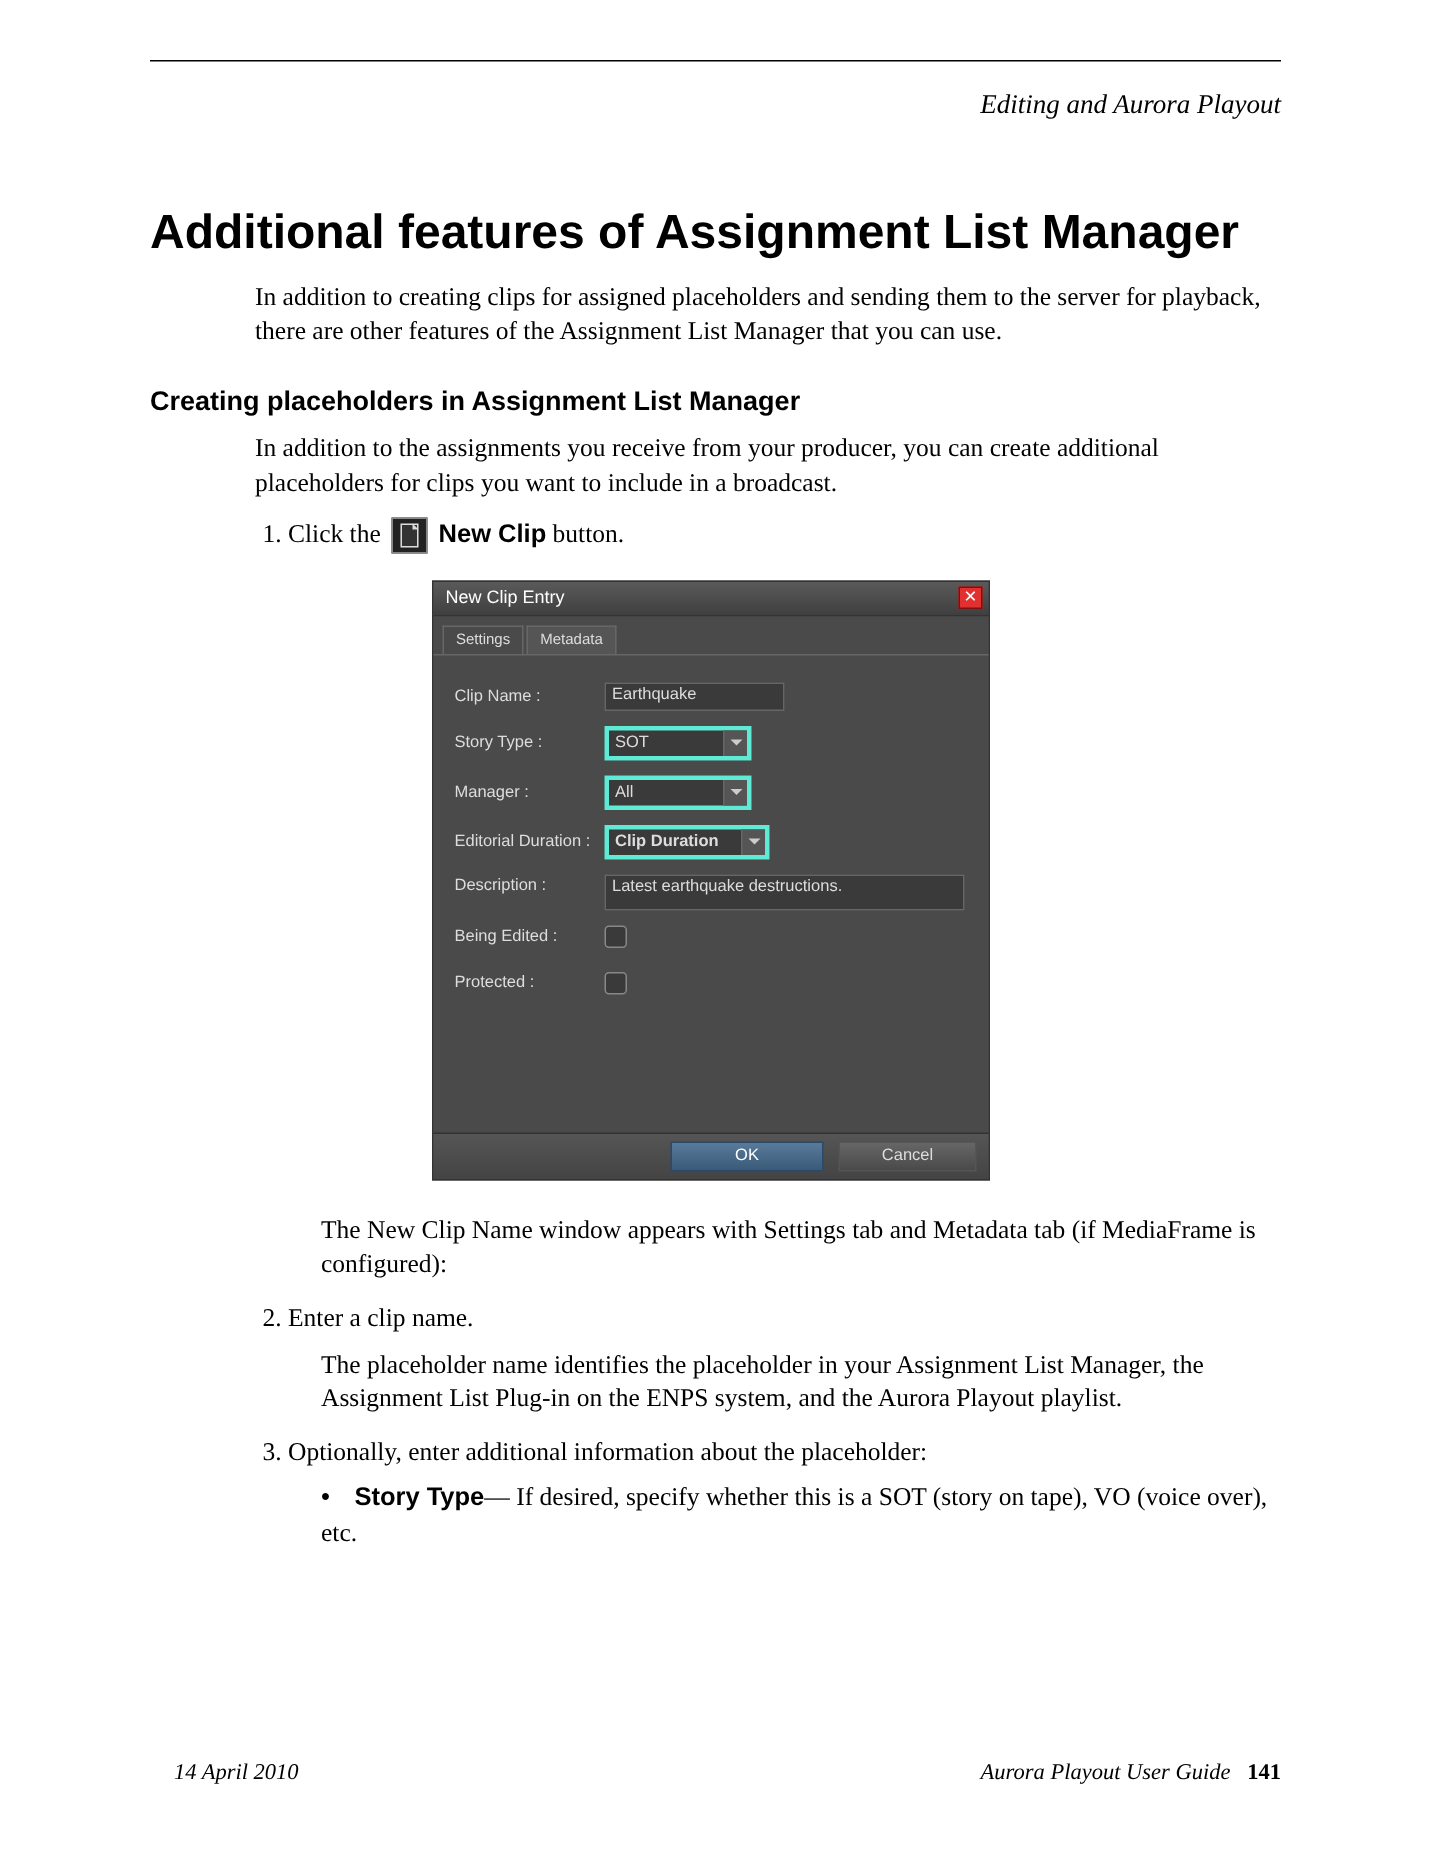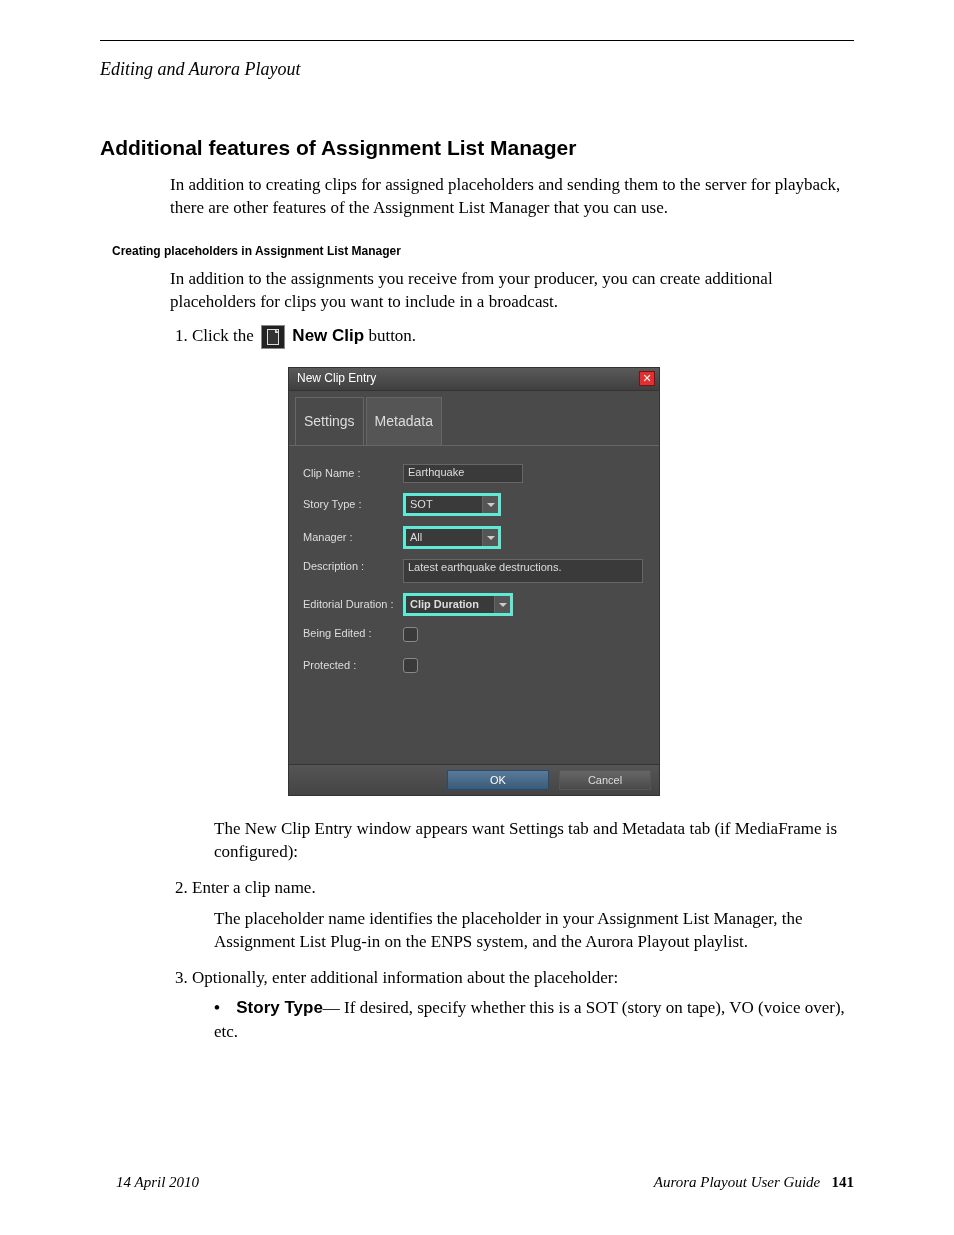--- a/index.html
+++ b/index.html
@@ -14,35 +14,36 @@
     padding: 40px 100px 40px 100px;
     box-sizing: border-box;
     position: relative;
     min-height: 1235px;
   }
   .hr-top {
     border-top: 1px solid #000;
     margin: 0 0 18px 0;
   }
   .running-head {
+    text-align: right;
     font-style: italic;
     font-size: 18px;
     margin-bottom: 56px;
   }
   h1.section-title {
     font-family: Arial, Helvetica, sans-serif;
     font-weight: bold;
-    font-size: 21px;
+    font-size: 32px;
     margin: 0 0 14px 0;
   }
   h2.sub-title {
     font-family: Arial, Helvetica, sans-serif;
     font-weight: bold;
-    font-size: 12px;
-    margin: 24px 0 10px 12px;
+    font-size: 18px;
+    margin: 24px 0 10px 0;
   }
   .body-indent {
     margin-left: 70px;
   }
   p {
     font-size: 17px;
     line-height: 1.35;
     margin: 0 0 10px 0;
   }
   ol.steps {
@@ -135,24 +136,24 @@
   }
   .dlg-tabs {
     display: flex;
     gap: 2px;
     padding: 6px 6px 0 6px;
     background: #4a4a4a;
   }
   .dlg-tab {
     border: 1px solid #666;
     border-bottom: none;
-    padding: 14px 8px;
+    padding: 2px 8px;
     background: #555;
     color: #ddd;
-    font-size: 14px;
+    font-size: 10px;
   }
   .dlg-tab.active {
     background: #4a4a4a;
     position: relative;
     z-index: 2;
   }
   .dlg-body {
     border-top: 1px solid #666;
     padding: 18px 14px 40px 14px;
     min-height: 260px;
@@ -301,47 +302,47 @@
               <span class="select-arrow"></span>
             </div>
           </div>
           <div class="form-row">
             <div class="form-label">Manager :</div>
             <div class="select-box">
               <span>All</span>
               <span class="select-arrow"></span>
             </div>
           </div>
-          <div class="form-row" style="align-items:flex-start;">
-            <div class="form-label">Description :</div>
-            <div class="text-input wide">Latest earthquake destructions.</div>
-          </div>
           <div class="form-row">
             <div class="form-label">Editorial Duration :</div>
             <div class="select-box w2">
               <span>Clip Duration</span>
               <span class="select-arrow"></span>
             </div>
+          </div>
+          <div class="form-row" style="align-items:flex-start;">
+            <div class="form-label">Description :</div>
+            <div class="text-input wide">Latest earthquake destructions.</div>
           </div>
           <div class="form-row">
             <div class="form-label">Being Edited :</div>
             <div class="chk"></div>
           </div>
           <div class="form-row" style="margin-top:16px;">
             <div class="form-label">Protected :</div>
             <div class="chk"></div>
           </div>
         </div>
         <div class="dlg-footer">
           <div class="dlg-btn">OK</div>
           <div class="dlg-btn secondary">Cancel</div>
         </div>
       </div>
 
-      <p class="step-follow">The New Clip Entry window appears want Settings tab and Metadata tab (if MediaFrame is configured):</p>
+      <p class="step-follow">The New Clip Name window appears with Settings tab and Metadata tab (if MediaFrame is configured):</p>
     </li>
 
     <li>
       <span>Enter a clip name.</span>
       <p class="step-follow">The placeholder name identifies the placeholder in your Assignment List Manager, the Assignment List Plug-in on the ENPS system, and the Aurora Playout playlist.</p>
     </li>
 
     <li>
       <span>Optionally, enter additional information about the placeholder:</span>
       <ul class="sub">

